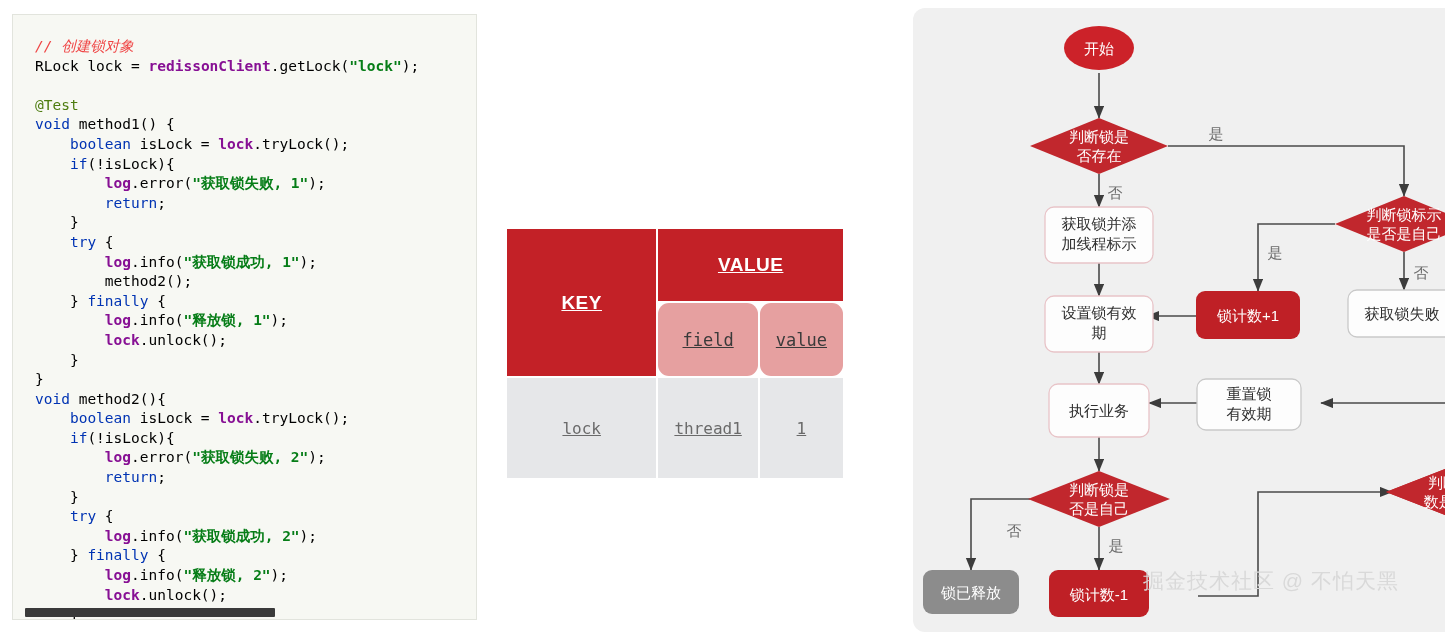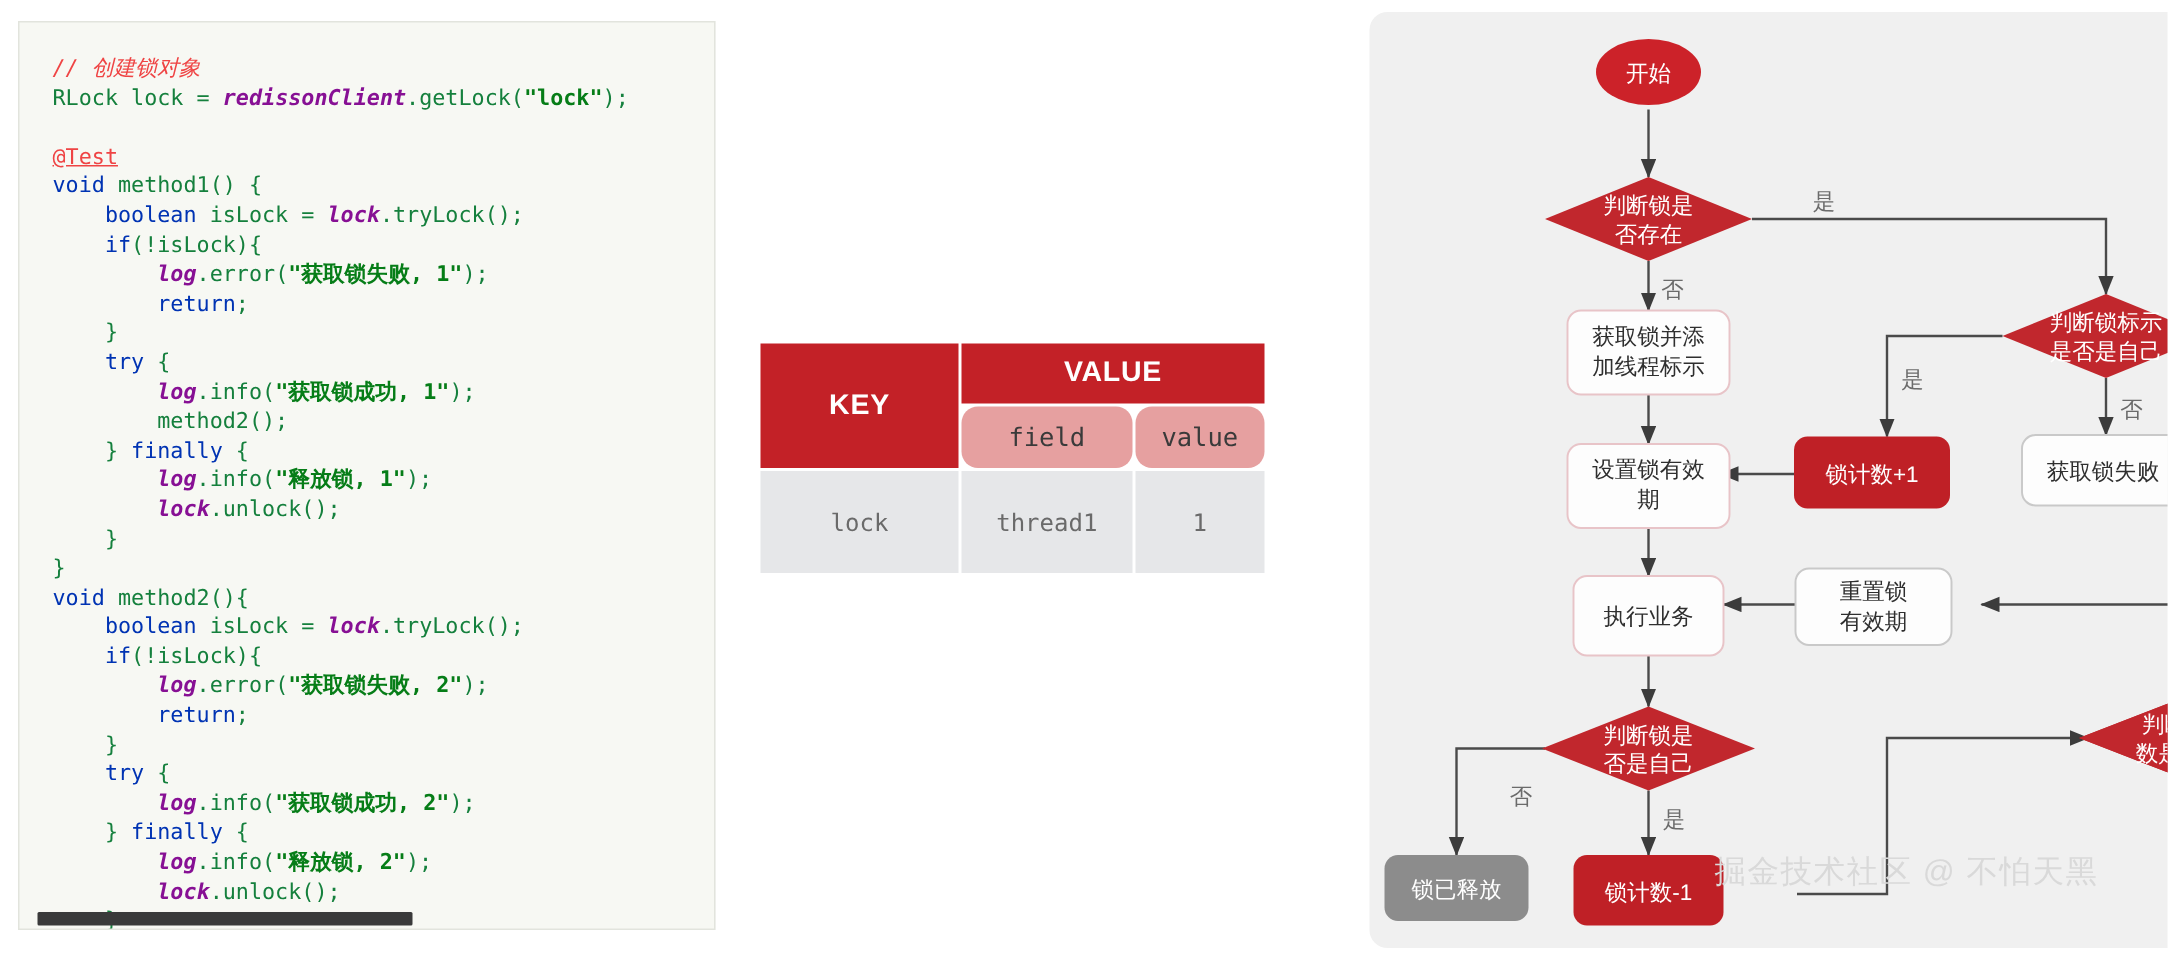--- a/index.html
+++ b/index.html
@@ -19,36 +19,36 @@
     overflow:hidden;
   }
   #code-text{
     position:absolute;left:22px;top:22px;
     font-family:"DejaVu Sans Mono","Liberation Mono",monospace;
     font-size:14.5px;line-height:19.6px;
     white-space:pre;color:#2b2b2b;
   }
   .cm{color:#ef4444;font-style:italic;}
   .kw{color:#0033b3;font-weight:normal;}
-  .an{color:#ef4444;text-decoration:underline;}
-  .fld{color:#871094;font-weight:bold;font-style:italic;}
+  .an{color:#4d7c0f;}
+  .fld{color:#871094;font-weight:bold;}
   .str{color:#067d17;font-weight:bold;}
-  .ident{color:#15803d;margin-top:16px;}
+  .ident{color:#000000;margin-top:16px;}
   #code-scrollbar{
     position:absolute;left:12px;bottom:2px;width:250px;height:9px;
     background:#3a3a3a;border-radius:1px;
   }
 
   
   #kv-table{
     position:absolute;left:505px;top:227px;width:340px;height:157px;
     border-collapse:separate;border-spacing:2px;
     background:#ffffff;
   }
-  #kv-table td{padding:0;}
+  #kv-table td{padding:16px;text-decoration:underline;}
   .th-key{
     background:#c32127;color:#fff;font-weight:bold;font-size:19px;
     text-align:center;vertical-align:middle;width:132px;
     letter-spacing:.5px;
   }
   .th-value{
     background:#c32127;color:#fff;font-weight:bold;font-size:19px;
     text-align:center;vertical-align:middle;height:40px;
     letter-spacing:.5px;
   }

